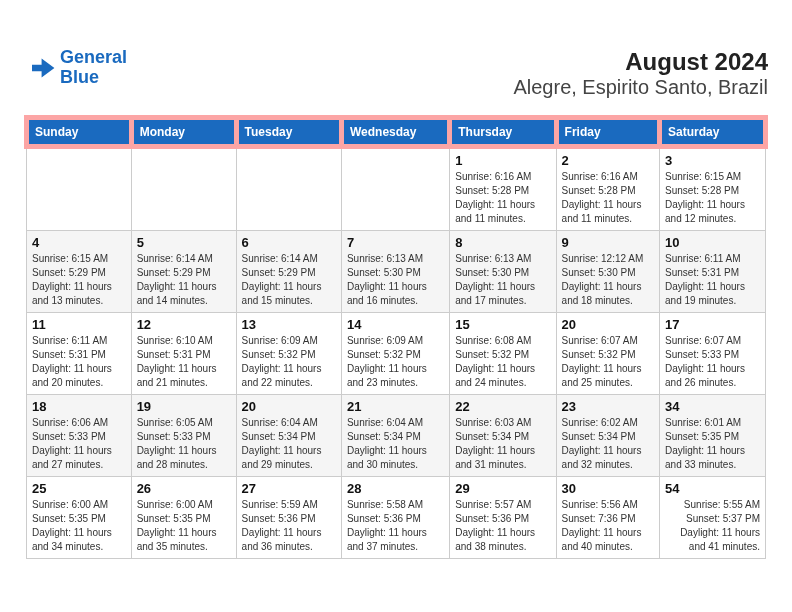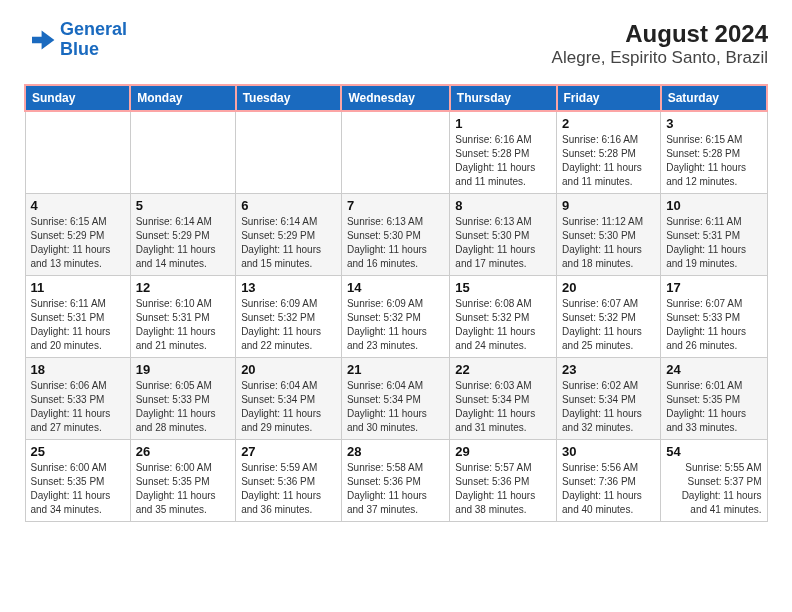--- a/index.html
+++ b/index.html
@@ -5,20 +5,21 @@
     * { box-sizing: border-box; margin: 0; padding: 0; }
     body {
       font-family: Arial, sans-serif;
       background: #fff;
       width: 792px;
       min-height: 612px;
     }
     .page {
       width: 792px;
       padding: 20px 24px 16px 24px;
+      margin-top: 28px;
     }
     .header {
       display: flex;
       justify-content: space-between;
       align-items: flex-start;
       margin-bottom: 16px;
     }
     .logo {
       display: flex;
       align-items: center;
@@ -39,36 +40,36 @@
     }
     .title-block {
       text-align: right;
     }
     .title-block .month-year {
       font-size: 24px;
       font-weight: bold;
       color: #222;
     }
     .title-block .location {
-      font-size: 17px;
+      font-size: 20px;
       color: #444;
     }
     .calendar {
       width: 100%;
       border-collapse: collapse;
       font-size: 10.5px;
     }
     .calendar thead th {
       background: #1a6abf;
       color: #fff;
       text-align: left;
       padding: 5px 6px;
       font-size: 12px;
       font-weight: bold;
-      border: 2px solid #fca5a5;
+      border: 5px solid #fca5a5;
     }
     .calendar tbody td {
       border: 1px solid #ccc;
       vertical-align: top;
       padding: 4px 5px;
       width: 113px;
       min-height: 70px;
       background: #fff;
     }
     .calendar tbody tr:nth-child(even) td {
@@ -181,21 +182,21 @@
           </td>
           <td>
             <div class="day-num">8</div>
             <div class="day-info" style="white-space: pre-line;">Sunrise: 6:13 AM
 Sunset: 5:30 PM
 Daylight: 11 hours
 and 17 minutes.</div>
           </td>
           <td>
             <div class="day-num">9</div>
-            <div class="day-info" style="white-space: pre-line;">Sunrise: 11:12 AM
+            <div class="day-info" style="white-space: pre-line;">Sunrise: 12:12 AM
 Sunset: 5:30 PM
 Daylight: 11 hours
 and 18 minutes.</div>
           </td>
           <td>
             <div class="day-num">10</div>
             <div class="day-info" style="white-space: pre-line;">Sunrise: 6:11 AM
 Sunset: 5:31 PM
 Daylight: 11 hours
 and 19 minutes.</div>
@@ -289,21 +290,21 @@
 and 31 minutes.</div>
           </td>
           <td>
             <div class="day-num">23</div>
             <div class="day-info" style="white-space: pre-line;">Sunrise: 6:02 AM
 Sunset: 5:34 PM
 Daylight: 11 hours
 and 32 minutes.</div>
           </td>
           <td>
-            <div class="day-num">24</div>
+            <div class="day-num">34</div>
             <div class="day-info" style="white-space: pre-line;">Sunrise: 6:01 AM
 Sunset: 5:35 PM
 Daylight: 11 hours
 and 33 minutes.</div>
           </td>
         </tr>
         <tr>
           <td>
             <div class="day-num">25</div>
             <div class="day-info" style="white-space: pre-line;">Sunrise: 6:00 AM

